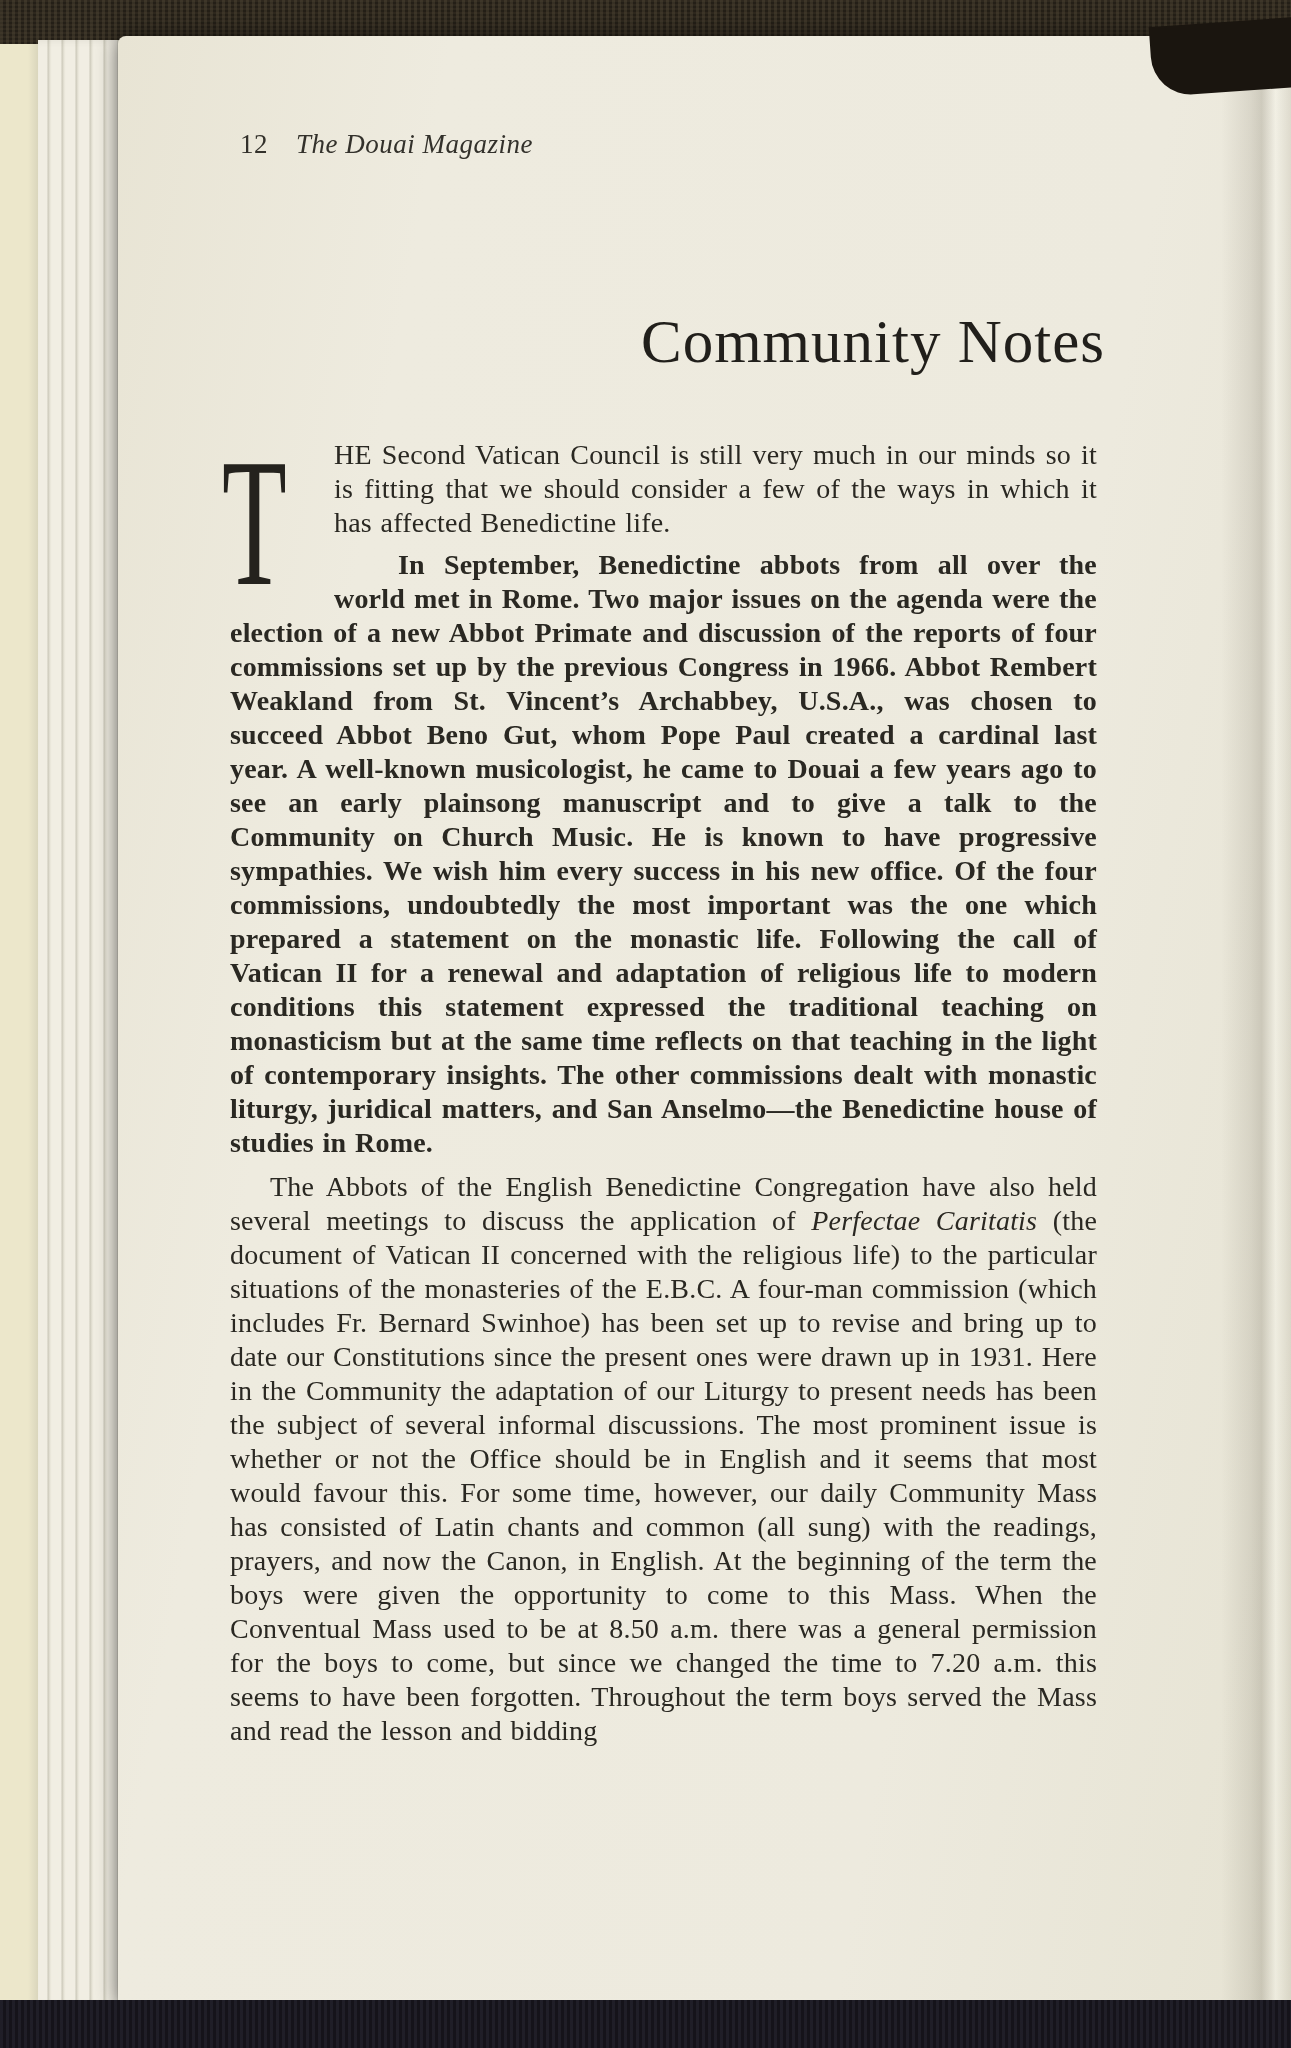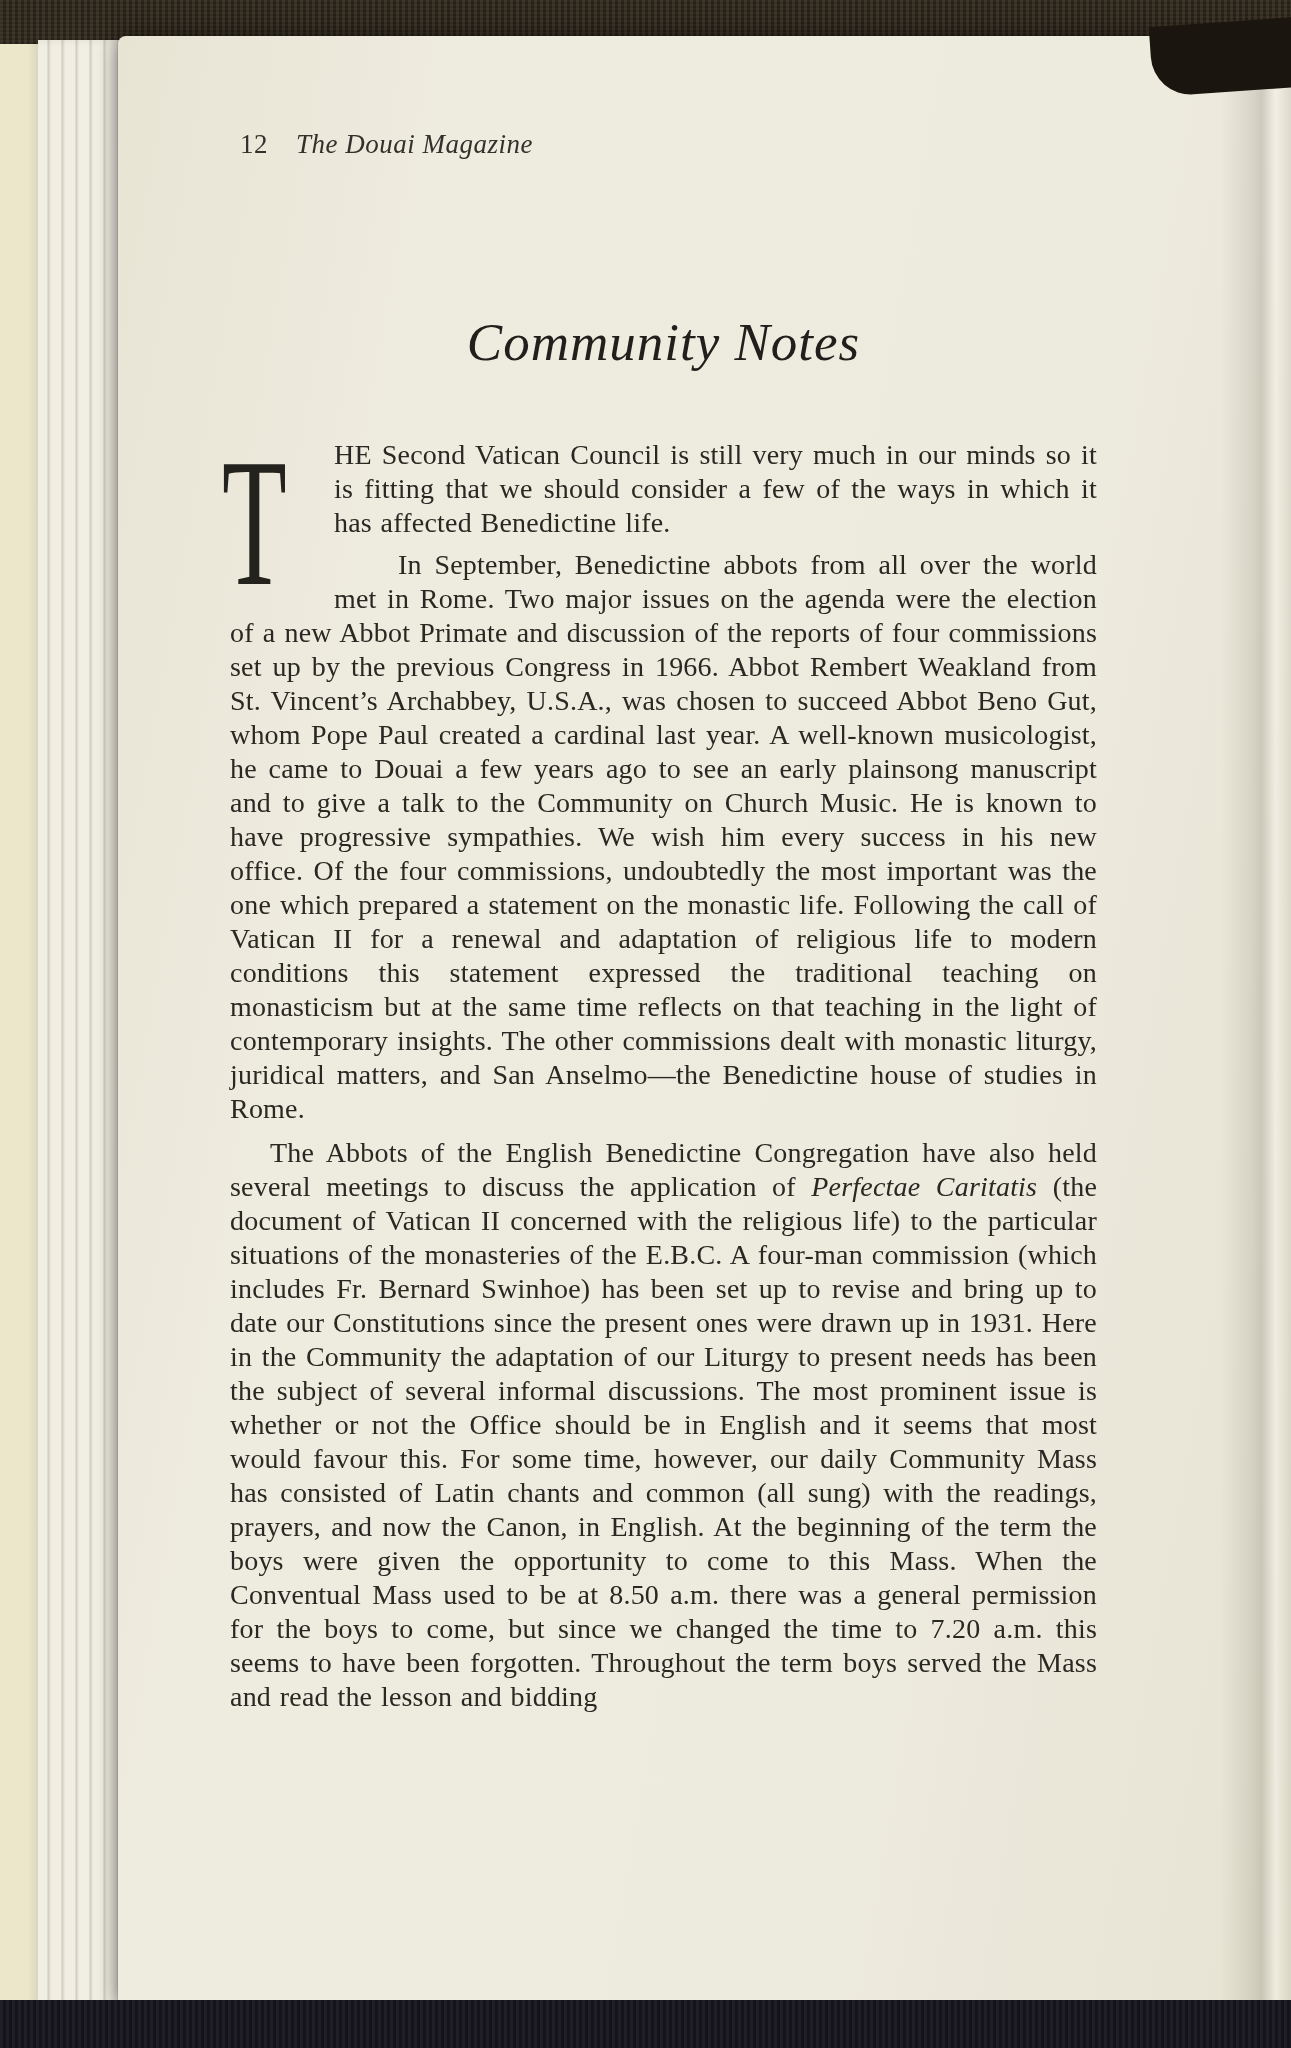--- a/index.html
+++ b/index.html
@@ -46,28 +46,28 @@
   .corner-wedge { position:absolute; top:-14px; right:-10px; width:150px; height:70px;
     background:#1a150f; transform:rotate(-4deg); border-bottom-left-radius:40px; }
 
   .page-inner { position:absolute; inset:0; padding:0 186px 0 104px; color:#2a2822; }
 
   .page-header { margin-top:92px; font-size:27px; line-height:32px; color:#33312b;
     padding-left:18px; letter-spacing:.5px; }
   .page-header .pagenum { font-style:normal; margin-right:28px; }
   .page-header .mag { font-style:italic; }
 
-  .article-title { margin:142px 0 0 0; font-size:53px; line-height:80px;
-    font-weight:400; text-align:center; color:#211f1b; letter-spacing:1px;font-style:italic; }
+  .article-title { margin:142px 0 0 0; font-size:61px; line-height:80px;
+    font-weight:400; text-align:right; color:#211f1b; letter-spacing:1px; }
 
   .body-col { margin-top:56px; font-size:28px; line-height:34px; text-align:justify;
     letter-spacing:.2px; word-spacing:1.5px; color:#2a2822; hyphens:none; }
   .body-col p { margin:8px; }
   .body-col p.spaced { margin-top:10px; }
-  .indent-lg { text-indent:64px; }
+  .indent-lg { text-indent:64px;font-weight:bold; }
   .indent-sm { text-indent:40px; }
   .work-title { font-style:italic; }
 
   .dropcap { float:left; width:112px; height:170px; position:relative; }
   .dropcap-letter { position:absolute; left:0; top:2px; display:block;
     font-size:106px; line-height:1; color:#24221d;
     transform:scaleY(1.72); transform-origin:0 10px; }
 </style>
 </head>
 <body>

